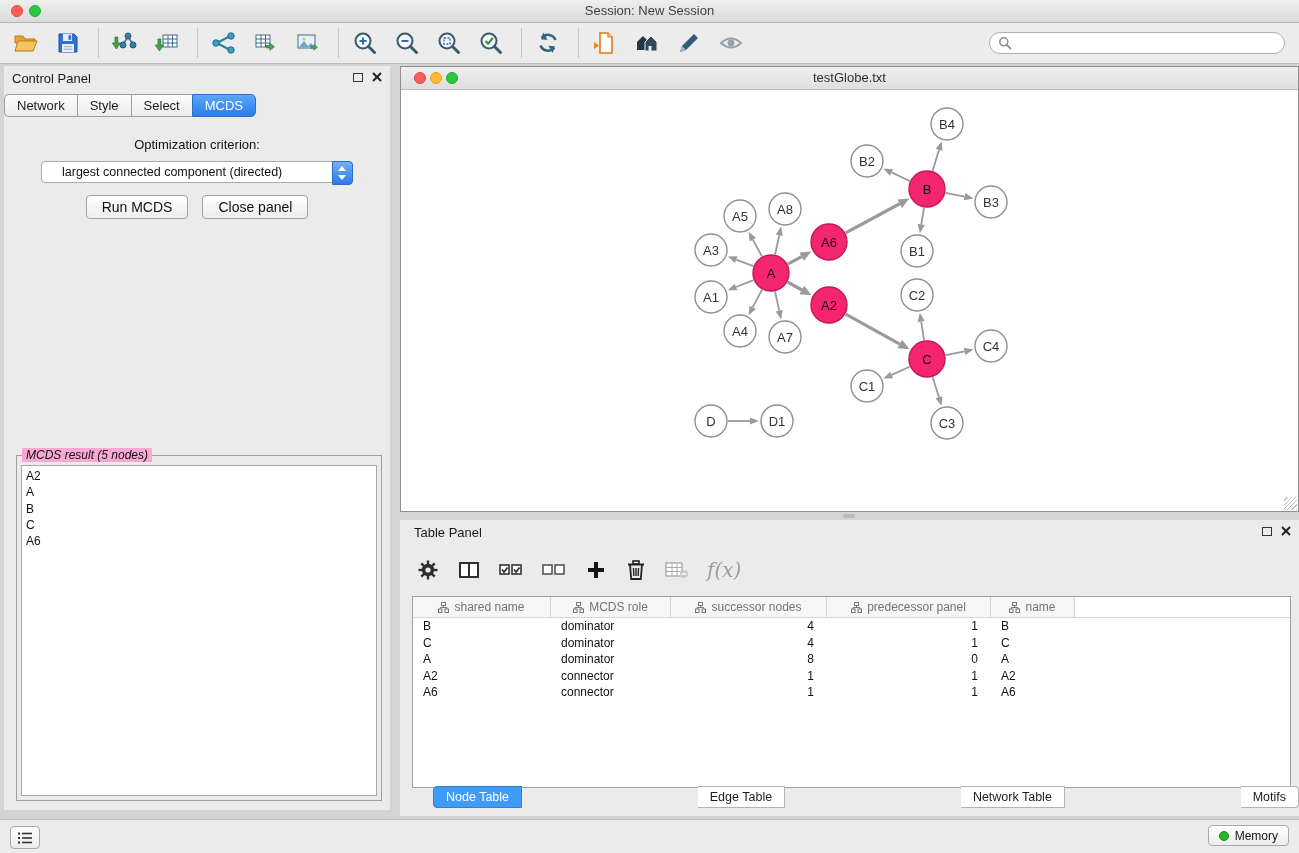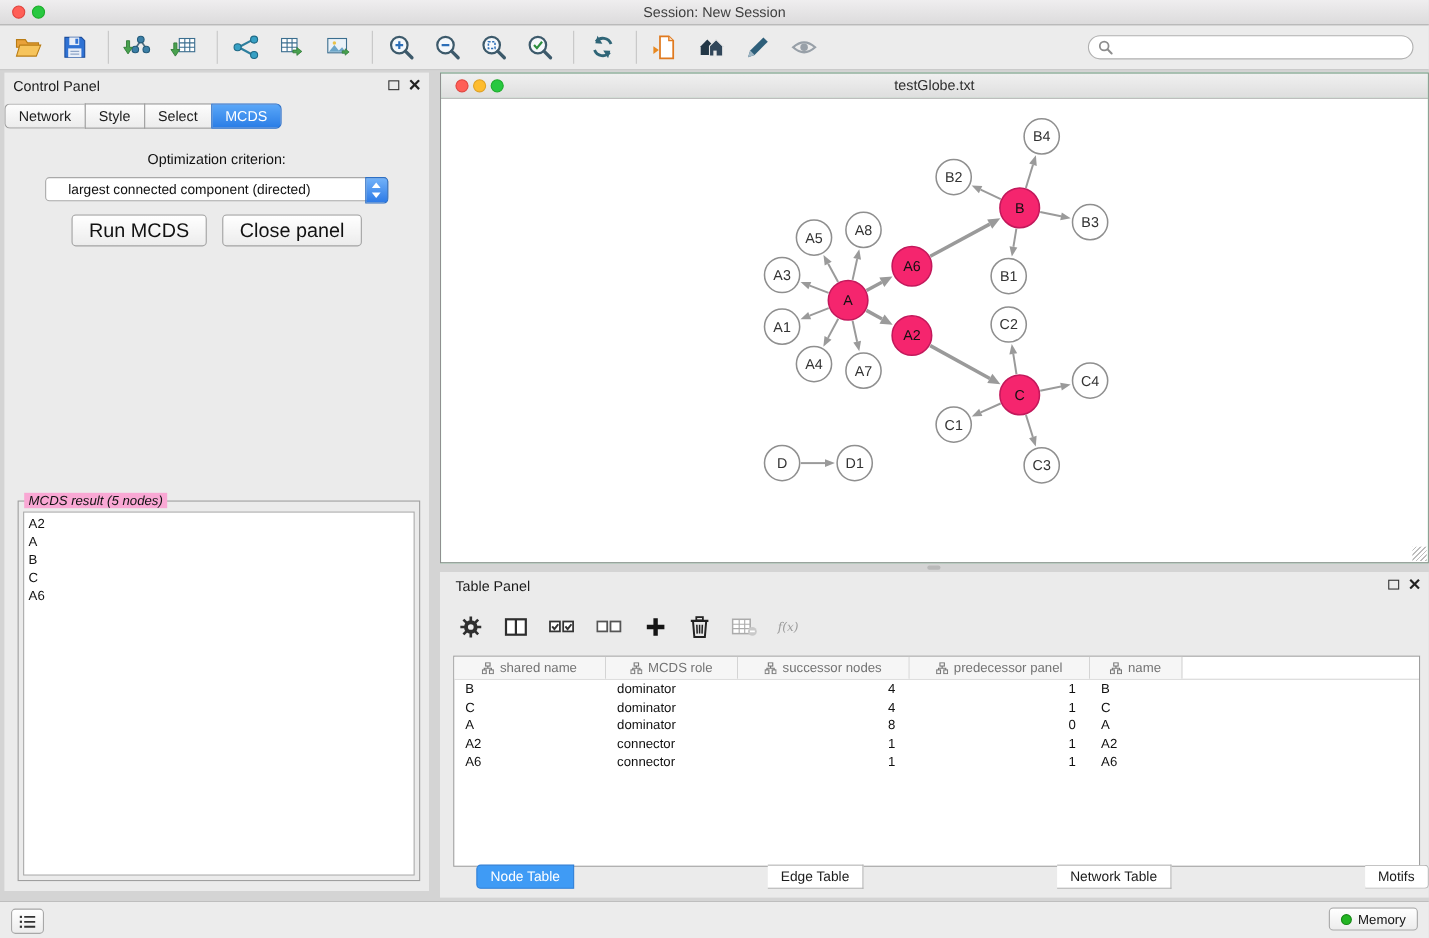--- a/index.html
+++ b/index.html
@@ -44,42 +44,42 @@
     border:1px solid #a9a9a9; border-radius:4px; box-sizing:border-box; }
   .dropdown .dd-value { font-size:12.5px; line-height:20px; padding-left:20px; color:#111;
     white-space:nowrap; overflow:hidden; }
   .stepper { position:absolute; right:-1px; top:-1px; width:19px; height:22px;
     background:linear-gradient(#72b2f9,#2d7ae6); border-radius:0 4px 4px 0; border:1px solid #2d6fc4; box-sizing:content-box; }
   .stepper .up, .stepper .down { position:absolute; left:5px; width:0; height:0;
     border-left:4.5px solid transparent; border-right:4.5px solid transparent; }
   .stepper .up { top:4px; border-bottom:5px solid #fff; }
   .stepper .down { bottom:4px; border-top:5px solid #fff; }
   .cp-buttons { display:flex; justify-content:center; gap:14px; margin-top:12px; }
-  .aqua-btn { font-size:18px; padding:3px 15px; background:linear-gradient(#ffffff,#ececec);
+  .aqua-btn { font-size:14px; padding:3px 15px; background:linear-gradient(#ffffff,#ececec);
     border:1px solid #a3a3a3; border-radius:4px; color:#111; font-family:"Liberation Sans",sans-serif; }
   .result-group { position:absolute; left:12px; right:8px; top:389px; height:344px; border:1px solid #9f9f9f; }
   .result-legend { position:absolute; top:-8px; left:5px; background:#f9a8d4; padding:0 4px; font-size:12px; color:#111;font-style:italic; }
   .result-list { position:absolute; left:4px; right:4px; top:9px; bottom:4px; background:#fff;
     border:1px solid #a8a8a8; font-size:12px; padding:2px 4px; overflow:auto; color:#111; }
   .result-item { line-height:16.3px; }
 
   
   .network-window { position:absolute; left:400px; top:2px; width:899px; height:446px;
     background:#86efac; border:1px solid #8f8f8f; box-sizing:border-box; }
   .nw-titlebar { position:relative; height:22px; background:linear-gradient(#f0f0f0,#dedede); border-bottom:1px solid #bdbdbd; }
   .nw-titlebar .nw-title { text-align:center; line-height:22px; font-size:13px; color:#2e2e2e; }
   .nw-canvas { position:absolute; top:23px; left:0; right:0; bottom:0; background:#fff; overflow:hidden; }
   .grip { position:absolute; right:1px; bottom:1px; width:13px; height:13px;
     background:repeating-linear-gradient(135deg, transparent 0 2px, #bdbdbd 2px 3px); }
   .splitter-dash { position:absolute; left:843px; top:450px; width:12px; height:4px; background:#b9b9b9; border-radius:2px; }
 
   
   .table-panel { position:absolute; left:400px; top:456px; width:899px; height:296px; background:#ebebeb; }
   .tp-toolbar { position:absolute; left:16px; top:34px; height:32px; display:flex; align-items:center; gap:17px; }
-  .fx-label { font-family:"DejaVu Serif", serif; font-style:italic; font-size:11px; color:#9b9b9b; }
+  .fx-label { font-family:"DejaVu Serif", serif; font-style:italic; font-size:20px; color:#9b9b9b; }
   .tp-table { position:absolute; left:12px; right:8px; top:76px; height:190px; background:#fff;
     border:1px solid #9f9f9f; overflow:hidden; }
   .tp-thead { display:flex; height:20px; border-bottom:1px solid #d6d6d6; }
   .th-cell { position:relative; box-sizing:border-box; height:20px; background:#f6f6f6;
     border-right:1px solid #d4d4d4; display:flex; align-items:center; justify-content:center; gap:5px;
     font-size:12px; color:#737373; }
   .tp-row { display:flex; height:16.5px; }
   .td { box-sizing:border-box; font-size:12px; line-height:16.5px; color:#111; padding:0 10px;
     white-space:nowrap; overflow:hidden; }
   .td.right { text-align:right; padding-right:13px; }

